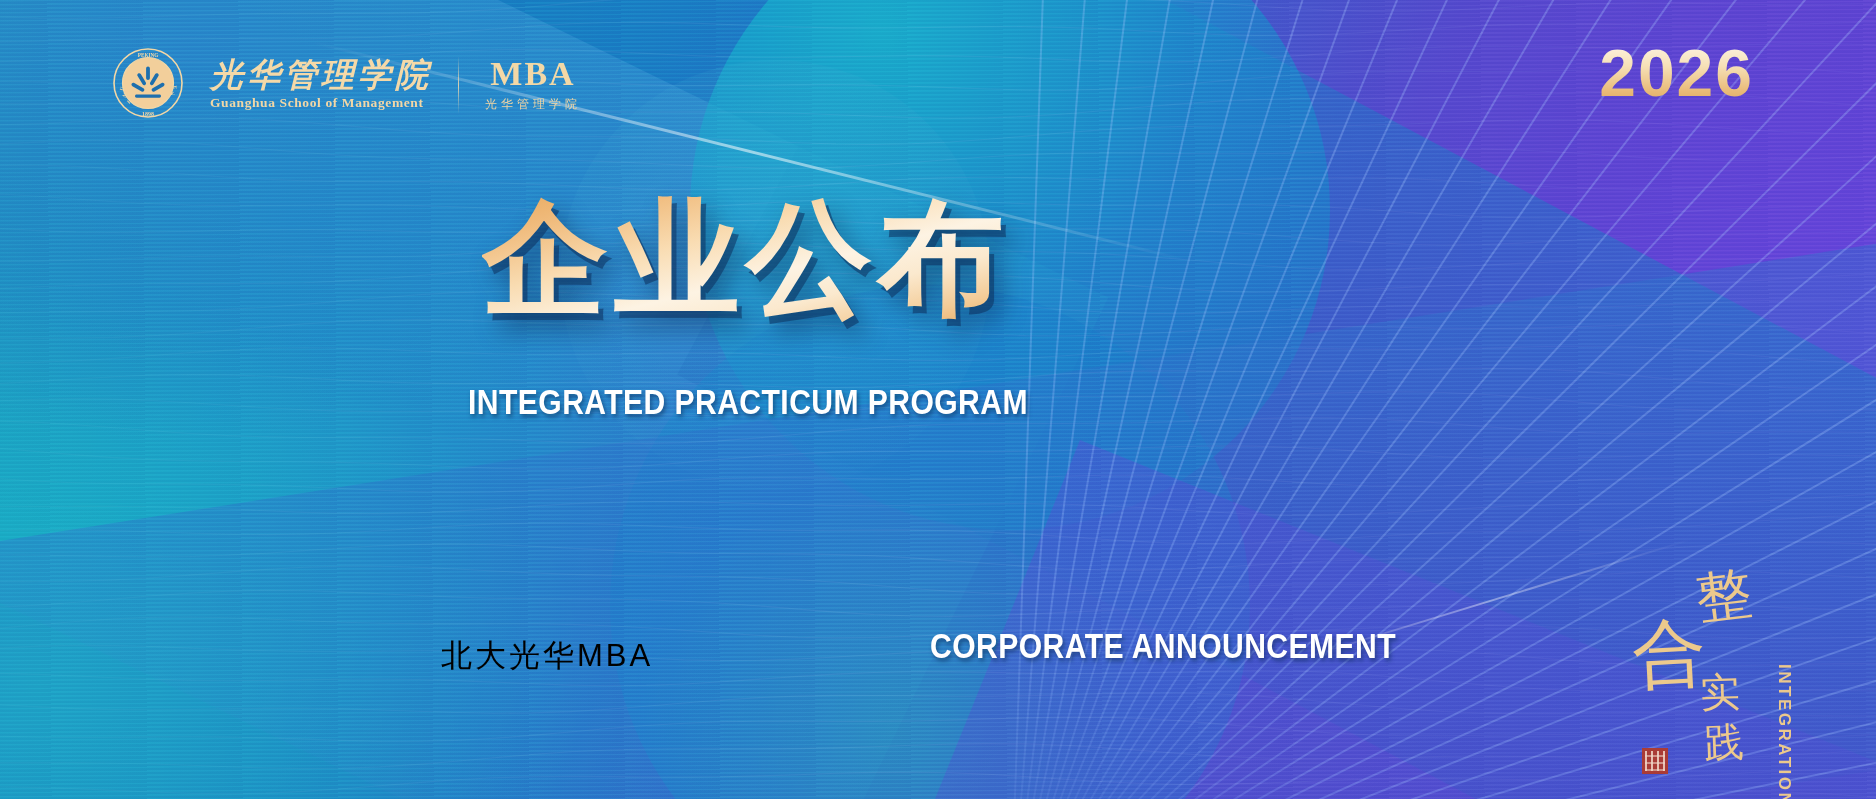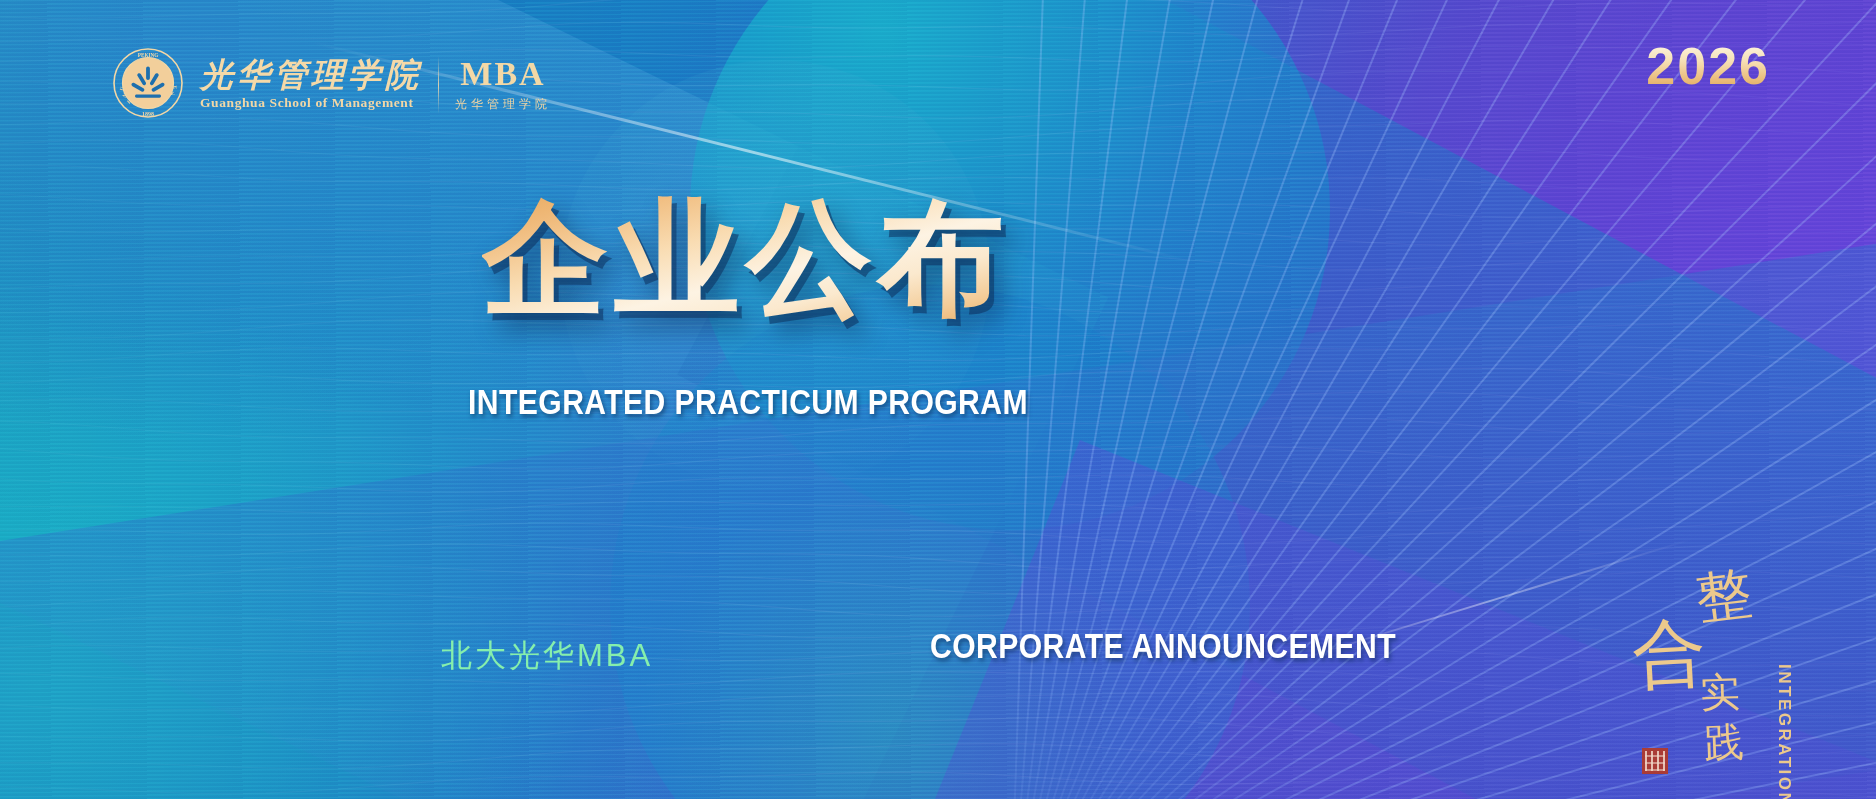--- a/index.html
+++ b/index.html
@@ -163,21 +163,21 @@
     pointer-events:none;
   }
 
   
   .content{ position:absolute; inset:0; }
 
   
   .logo-lockup{
     position:absolute;
     left:112px; top:47px;
-    display:flex; align-items:center; gap:16px;
+    display:flex; align-items:center; gap:26px;
   }
   .pku-seal{ flex:0 0 auto; }
   .gh-names{ display:flex; flex-direction:column; gap:3px; }
   .gh-cn{
     font-family:"Liberation Serif", serif;
     font-size:33px; font-weight:700; letter-spacing:4px;
     color:#f4d9a8;
     line-height:1;
     font-style:italic;
     white-space:nowrap;
@@ -199,22 +199,22 @@
     color:#f3d8a6; line-height:1;
   }
   .mba-cn{
     font-size:12px; letter-spacing:4px; color:#f0d5a4;
     white-space:nowrap;
   }
 
   
   .year{
     position:absolute;
-    right:106px; top:40px;
-    font-size:52px; font-weight:700; letter-spacing:2px;
+    right:122px; top:40px;
+    font-size:66px; font-weight:700; letter-spacing:2px;
     background:linear-gradient(180deg,#fdf4e2 6%,#f6e0b6 40%,#e9ba77 78%,#dca95f 100%);
     -webkit-background-clip:text; background-clip:text;
     color:transparent;
     line-height:1;
   }
 
   
   .hl{
     position:absolute;
     font-family:"DejaVu Sans", sans-serif;
@@ -251,21 +251,21 @@
     white-space:nowrap;
   }
   .sub-1{ left:468px; top:382px; }
   .sub-2{ left:930px; top:626px; }
 
   .brand-line{
     position:absolute;
     left:441px; top:635px;
     font-size:31px;
     letter-spacing:3px;
-    color:#86efac;
+    color:#000000;
     font-weight:400;
     white-space:nowrap;
   }
 
   
   .seal-cluster{
     position:absolute;
     left:1638px; top:572px;
     width:180px; height:200px;
   }

